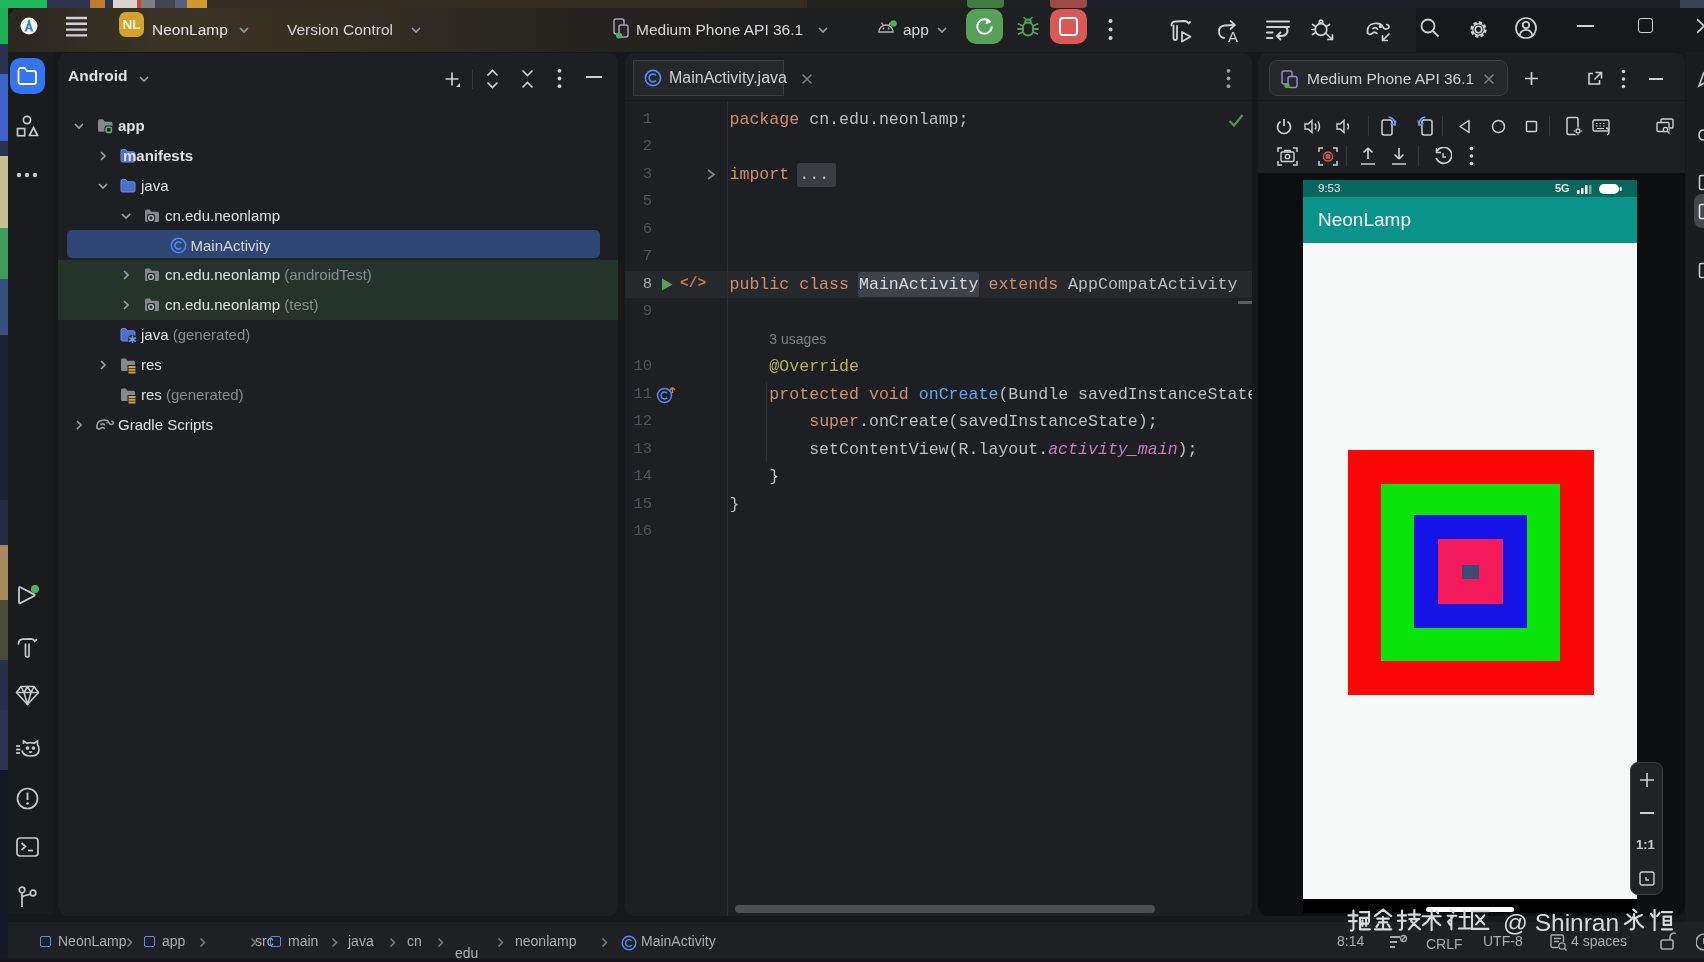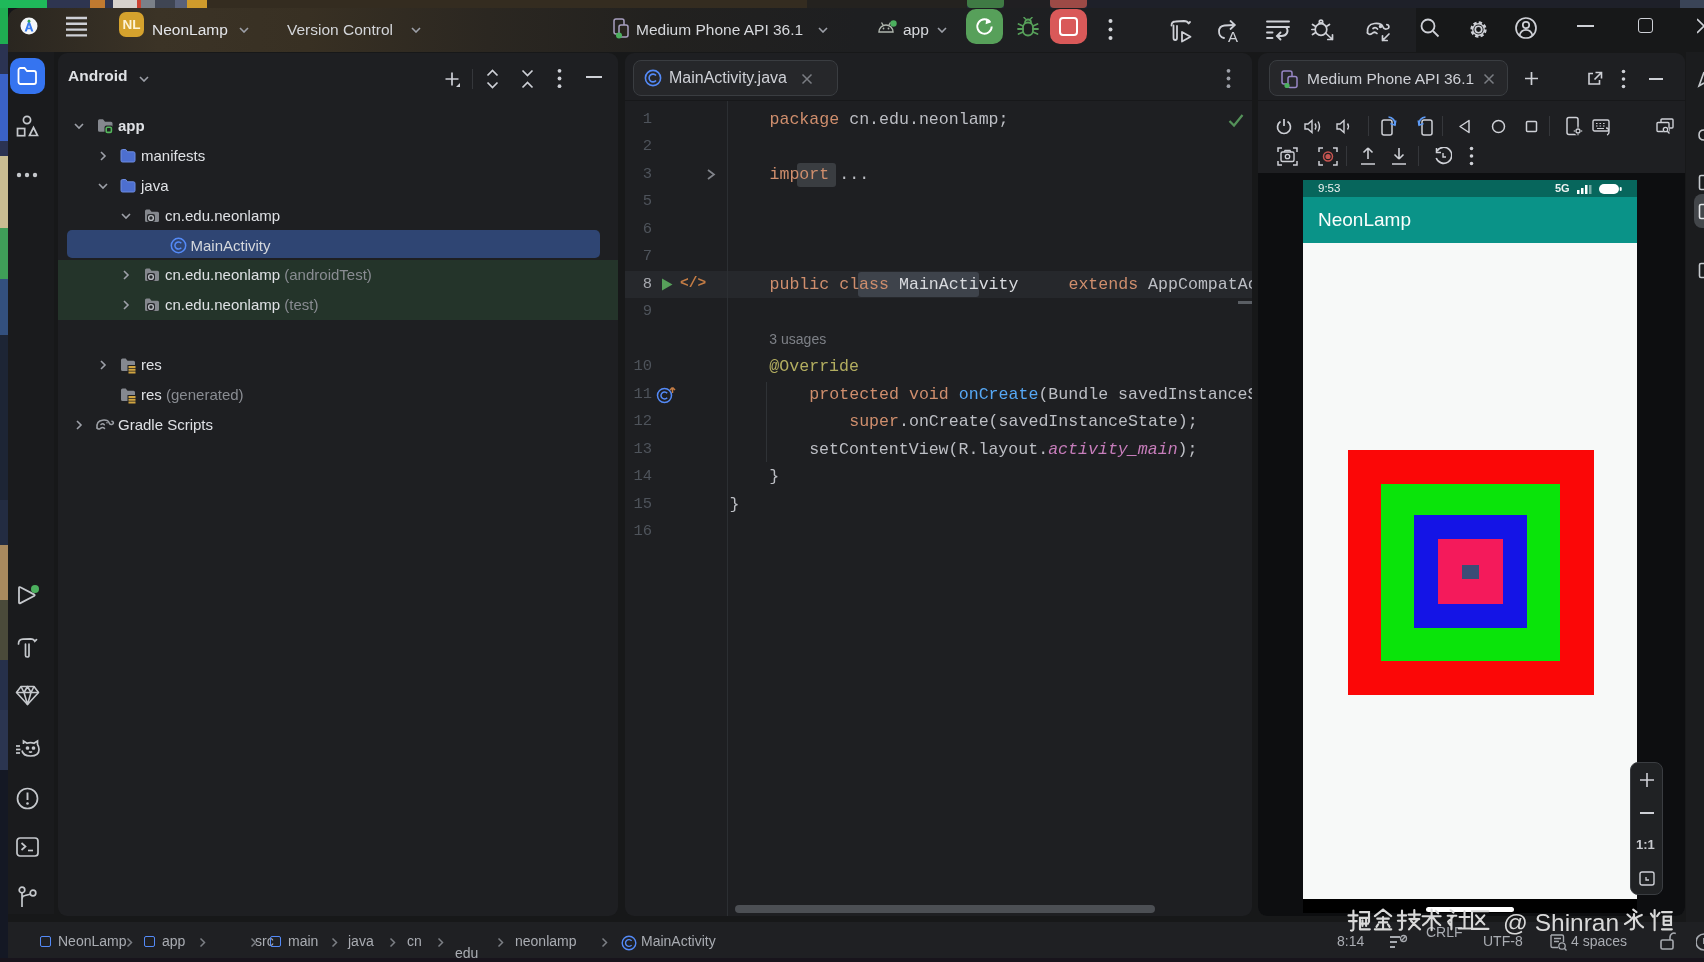--- a/index.html
+++ b/index.html
@@ -26,21 +26,21 @@
 
 #statusbar { left:0; top:914px; width:1696px; height:36px; background:#1f2023; color:#a9acb2; font-size:14px; }
 
 .trow { position:absolute; left:0; width:560px; height:30px; line-height:30px; color:#dfe1e5; font-size:15px; white-space:nowrap; }
 .trow .dim { color:#898c92; }
 .ticon { position:absolute; top:7px; }
 .tchev { position:absolute; top:9px; }
 
 #code { position:absolute; left:104.5px; top:47.75px; font-family:"Liberation Mono", monospace; font-size:16.6px; line-height:27.5px; color:#bcbec4; white-space:pre; }
 #gutter { position:absolute; left:0; top:47.75px; width:27px; text-align:right; font-family:"Liberation Mono", monospace; font-size:15.5px; line-height:27.5px; color:#4e535b; white-space:pre; }
-.kw { color:#cf8e6d;margin-left:40px; }
+.kw { color:#cf8e6d; }
 .ann { color:#b3ae60; }
 .mtd { color:#56a8f5; }
 .fld { color:#c77dbb; font-style:italic; }
 </style>
 </head>
 <body>
 <div class="abs" id="desktop-top">
   <div class="abs" style="left:0;top:0;width:47px;height:8px;background:#1fb95a;"></div>
   <div class="abs" style="left:47px;top:0;width:43px;height:8px;background:#2e3550;"></div>
   <div class="abs" style="left:90px;top:0;width:15px;height:8px;background:#c07a30;"></div>
@@ -339,21 +339,21 @@
       </svg>
       <span style="position:absolute;left:60px;">app</span>
     </div>
     <div class="trow" style="top:83px;">
       <svg class="tchev" style="left:39px" viewBox="0 0 12 12" width="12" height="12">
             <path d="M4 2 L8 6 L4 10" stroke="#9da0a8" stroke-width="1.6" fill="none"></path>
           </svg>
       <svg class="ticon" style="left:62px" width="16" height="16" viewBox="0 0 16 16">
         <path d="M1 3 a1.5 1.5 0 0 1 1.5-1.5 h3.2 l1.8 2.3 h6 a1.5 1.5 0 0 1 1.5 1.5 v7.2 a1.5 1.5 0 0 1-1.5 1.5 h-11 a1.5 1.5 0 0 1-1.5-1.5 Z" fill="#4d6fd0" stroke="#6d8ce0" stroke-width="1"></path>
       </svg>
-      <span style="position:absolute;left:83px;">manifests</span>
+      <span style="position:absolute;left:65px;font-weight:bold;">manifests</span>
     </div>
     <div class="trow" style="top:113px;">
       <svg class="tchev" style="left:39px" viewBox="0 0 12 12" width="12" height="12">
             <path d="M2 4 L6 8 L10 4" stroke="#9da0a8" stroke-width="1.6" fill="none"></path>
           </svg>
       <svg class="ticon" style="left:62px" width="16" height="16" viewBox="0 0 16 16">
         <path d="M1 3 a1.5 1.5 0 0 1 1.5-1.5 h3.2 l1.8 2.3 h6 a1.5 1.5 0 0 1 1.5 1.5 v7.2 a1.5 1.5 0 0 1-1.5 1.5 h-11 a1.5 1.5 0 0 1-1.5-1.5 Z" fill="#4d6fd0" stroke="#6d8ce0" stroke-width="1"></path>
       </svg>
       <span style="position:absolute;left:83px;">java</span>
     </div>
@@ -389,20 +389,28 @@
     <div class="trow" style="top:232px;">
       <svg class="tchev" style="left:62px" viewBox="0 0 12 12" width="12" height="12">
             <path d="M4 2 L8 6 L4 10" stroke="#9da0a8" stroke-width="1.6" fill="none"></path>
           </svg>
       <svg class="ticon" style="left:86px" width="16" height="16" viewBox="0 0 16 16">
         <path d="M1 3 a1.5 1.5 0 0 1 1.5-1.5 h3.2 l1.8 2.3 h6 a1.5 1.5 0 0 1 1.5 1.5 v7.2 a1.5 1.5 0 0 1-1.5 1.5 h-11 a1.5 1.5 0 0 1-1.5-1.5 Z" fill="#84878d"></path>
         <rect x="3" y="6" width="8" height="8" rx="2" fill="#26282b"></rect>
         <circle cx="7" cy="10" r="2.4" fill="none" stroke="#b8bbc0" stroke-width="1.4"></circle>
       </svg>
       <span style="position:absolute;left:107px;">cn.edu.neonlamp <span class="dim">(test)</span></span>
+    </div>
+    <div class="trow" style="top:262px;">
+      <svg class="ticon" style="left:62px" width="18" height="16" viewBox="0 0 18 16">
+        <path d="M1 3 a1.5 1.5 0 0 1 1.5-1.5 h3.2 l1.8 2.3 h6 a1.5 1.5 0 0 1 1.5 1.5 v7.2 a1.5 1.5 0 0 1-1.5 1.5 h-11 a1.5 1.5 0 0 1-1.5-1.5 Z" fill="#4d6fd0" stroke="#6d8ce0" stroke-width="1"></path>
+        <circle cx="12.5" cy="12.5" r="4.5" fill="#1e1f22"></circle>
+        <path d="M12.5 8.5 L12.5 16.5 M9 10.5 L16 14.5 M16 10.5 L9 14.5" stroke="#63a1f0" stroke-width="1.5"></path>
+      </svg>
+      <span style="position:absolute;left:83px;">java <span class="dim">(generated)</span></span>
     </div>
     <div class="trow" style="top:292px;">
       <svg class="tchev" style="left:39px" viewBox="0 0 12 12" width="12" height="12">
             <path d="M4 2 L8 6 L4 10" stroke="#9da0a8" stroke-width="1.6" fill="none"></path>
           </svg>
       <svg class="ticon" style="left:62px" width="18" height="17" viewBox="0 0 18 17">
         <path d="M1 3 a1.5 1.5 0 0 1 1.5-1.5 h3.2 l1.8 2.3 h6 a1.5 1.5 0 0 1 1.5 1.5 v7.2 a1.5 1.5 0 0 1-1.5 1.5 h-11 a1.5 1.5 0 0 1-1.5-1.5 Z" fill="#85888f"></path>
         <rect x="7.5" y="8" width="9" height="9" fill="#1e1f22"></rect>
         <path d="M8.5 10 h7 M8.5 12.7 h7 M8.5 15.4 h7" stroke="#d1a440" stroke-width="2"></path>
       </svg>
@@ -428,21 +436,21 @@
         </g>
         <circle cx="12" cy="5.8" r="0.8" fill="#9da0a6"></circle>
       </svg>
       <span style="position:absolute;left:60px;">Gradle Scripts</span>
     </div>
   </div>
     </div>
 
   <div class="island" id="island-editor">
       <div class="abs" style="left:0;top:5px;width:100%;height:100%;">
-    <div class="abs" style="left:8px;top:2px;width:205px;height:36px;background:#26272a;border:1px solid #3a3d41;border-radius:8px;">
+    <div class="abs" style="left:8px;top:2px;width:151px;height:36px;background:#26272a;border:1px solid #3a3d41;border-radius:0;">
       <svg class="abs" style="left:10px;top:8px" width="18" height="18" viewBox="0 0 18 18">
         <circle cx="9" cy="9" r="7.6" fill="none" stroke="#548af7" stroke-width="1.6"></circle>
         <path d="M12 6.5 a3.9 3.9 0 1 0 0 5" fill="none" stroke="#548af7" stroke-width="1.6"></path>
       </svg>
       <span style="position:absolute;left:35px;top:8px;color:#ced0d6;font-size:16px;">MainActivity.java</span>
       <svg class="abs" style="left:167px;top:12px" width="12" height="12" viewBox="0 0 12 12">
             <path d="M1.5 1.5 L10.5 10.5 M10.5 1.5 L1.5 10.5" stroke="#7a7d82" stroke-width="1.5"></path>
           </svg>
     </div>
     <svg class="abs" style="left:601px;top:10px" width="5" height="21" viewBox="0 0 5 21">
@@ -730,21 +738,21 @@
       <path d="M10.6 5.9 a3.4 3.4 0 1 0 0 4.2" fill="none" stroke="#548af7" stroke-width="1.4"></path>
     </svg>
     <span class="abs" style="left:633px;top:11px;">MainActivity</span>
 
     <span class="abs" style="left:1329px;top:11px;">8:14</span>
     <svg class="abs" style="left:1381px;top:12px" width="20" height="17" viewBox="0 0 20 17">
       <path d="M1 3 h10 M1 8 h7 M1 13 h5" stroke="#a7aab0" stroke-width="1.8"></path>
       <circle cx="14.5" cy="4.5" r="3" fill="none" stroke="#a7aab0" stroke-width="1.3"></circle>
       <line x1="12.3" y1="6.7" x2="16.7" y2="2.3" stroke="#a7aab0" stroke-width="1.3"></line>
     </svg>
-    <span class="abs" style="left:1418px;top:2px;">CRLF</span>
+    <span class="abs" style="left:1418px;top:14px;">CRLF</span>
     <span class="abs" style="left:1475px;top:11px;">UTF-8</span>
     <svg class="abs" style="left:1541px;top:11px" width="19" height="19" viewBox="0 0 19 19">
       <path d="M2 2 L13 2 Q14.5 2 14.5 3.5 L14.5 9" fill="none" stroke="#a7aab0" stroke-width="1.4"></path>
       <path d="M2 2 L2 13 Q2 14.5 3.5 14.5 L9 14.5" fill="none" stroke="#a7aab0" stroke-width="1.4"></path>
       <path d="M5 5.5 h7 M5 8.5 h5" stroke="#a7aab0" stroke-width="1.3"></path>
       <circle cx="13" cy="13" r="3.2" fill="none" stroke="#a7aab0" stroke-width="1.3"></circle>
       <line x1="15.3" y1="15.3" x2="17.5" y2="17.5" stroke="#a7aab0" stroke-width="1.3"></line>
     </svg>
     <span class="abs" style="left:1563px;top:11px;">4 spaces</span>
     <svg class="abs" style="left:1651px;top:10px" width="17" height="19" viewBox="0 0 17 19">

